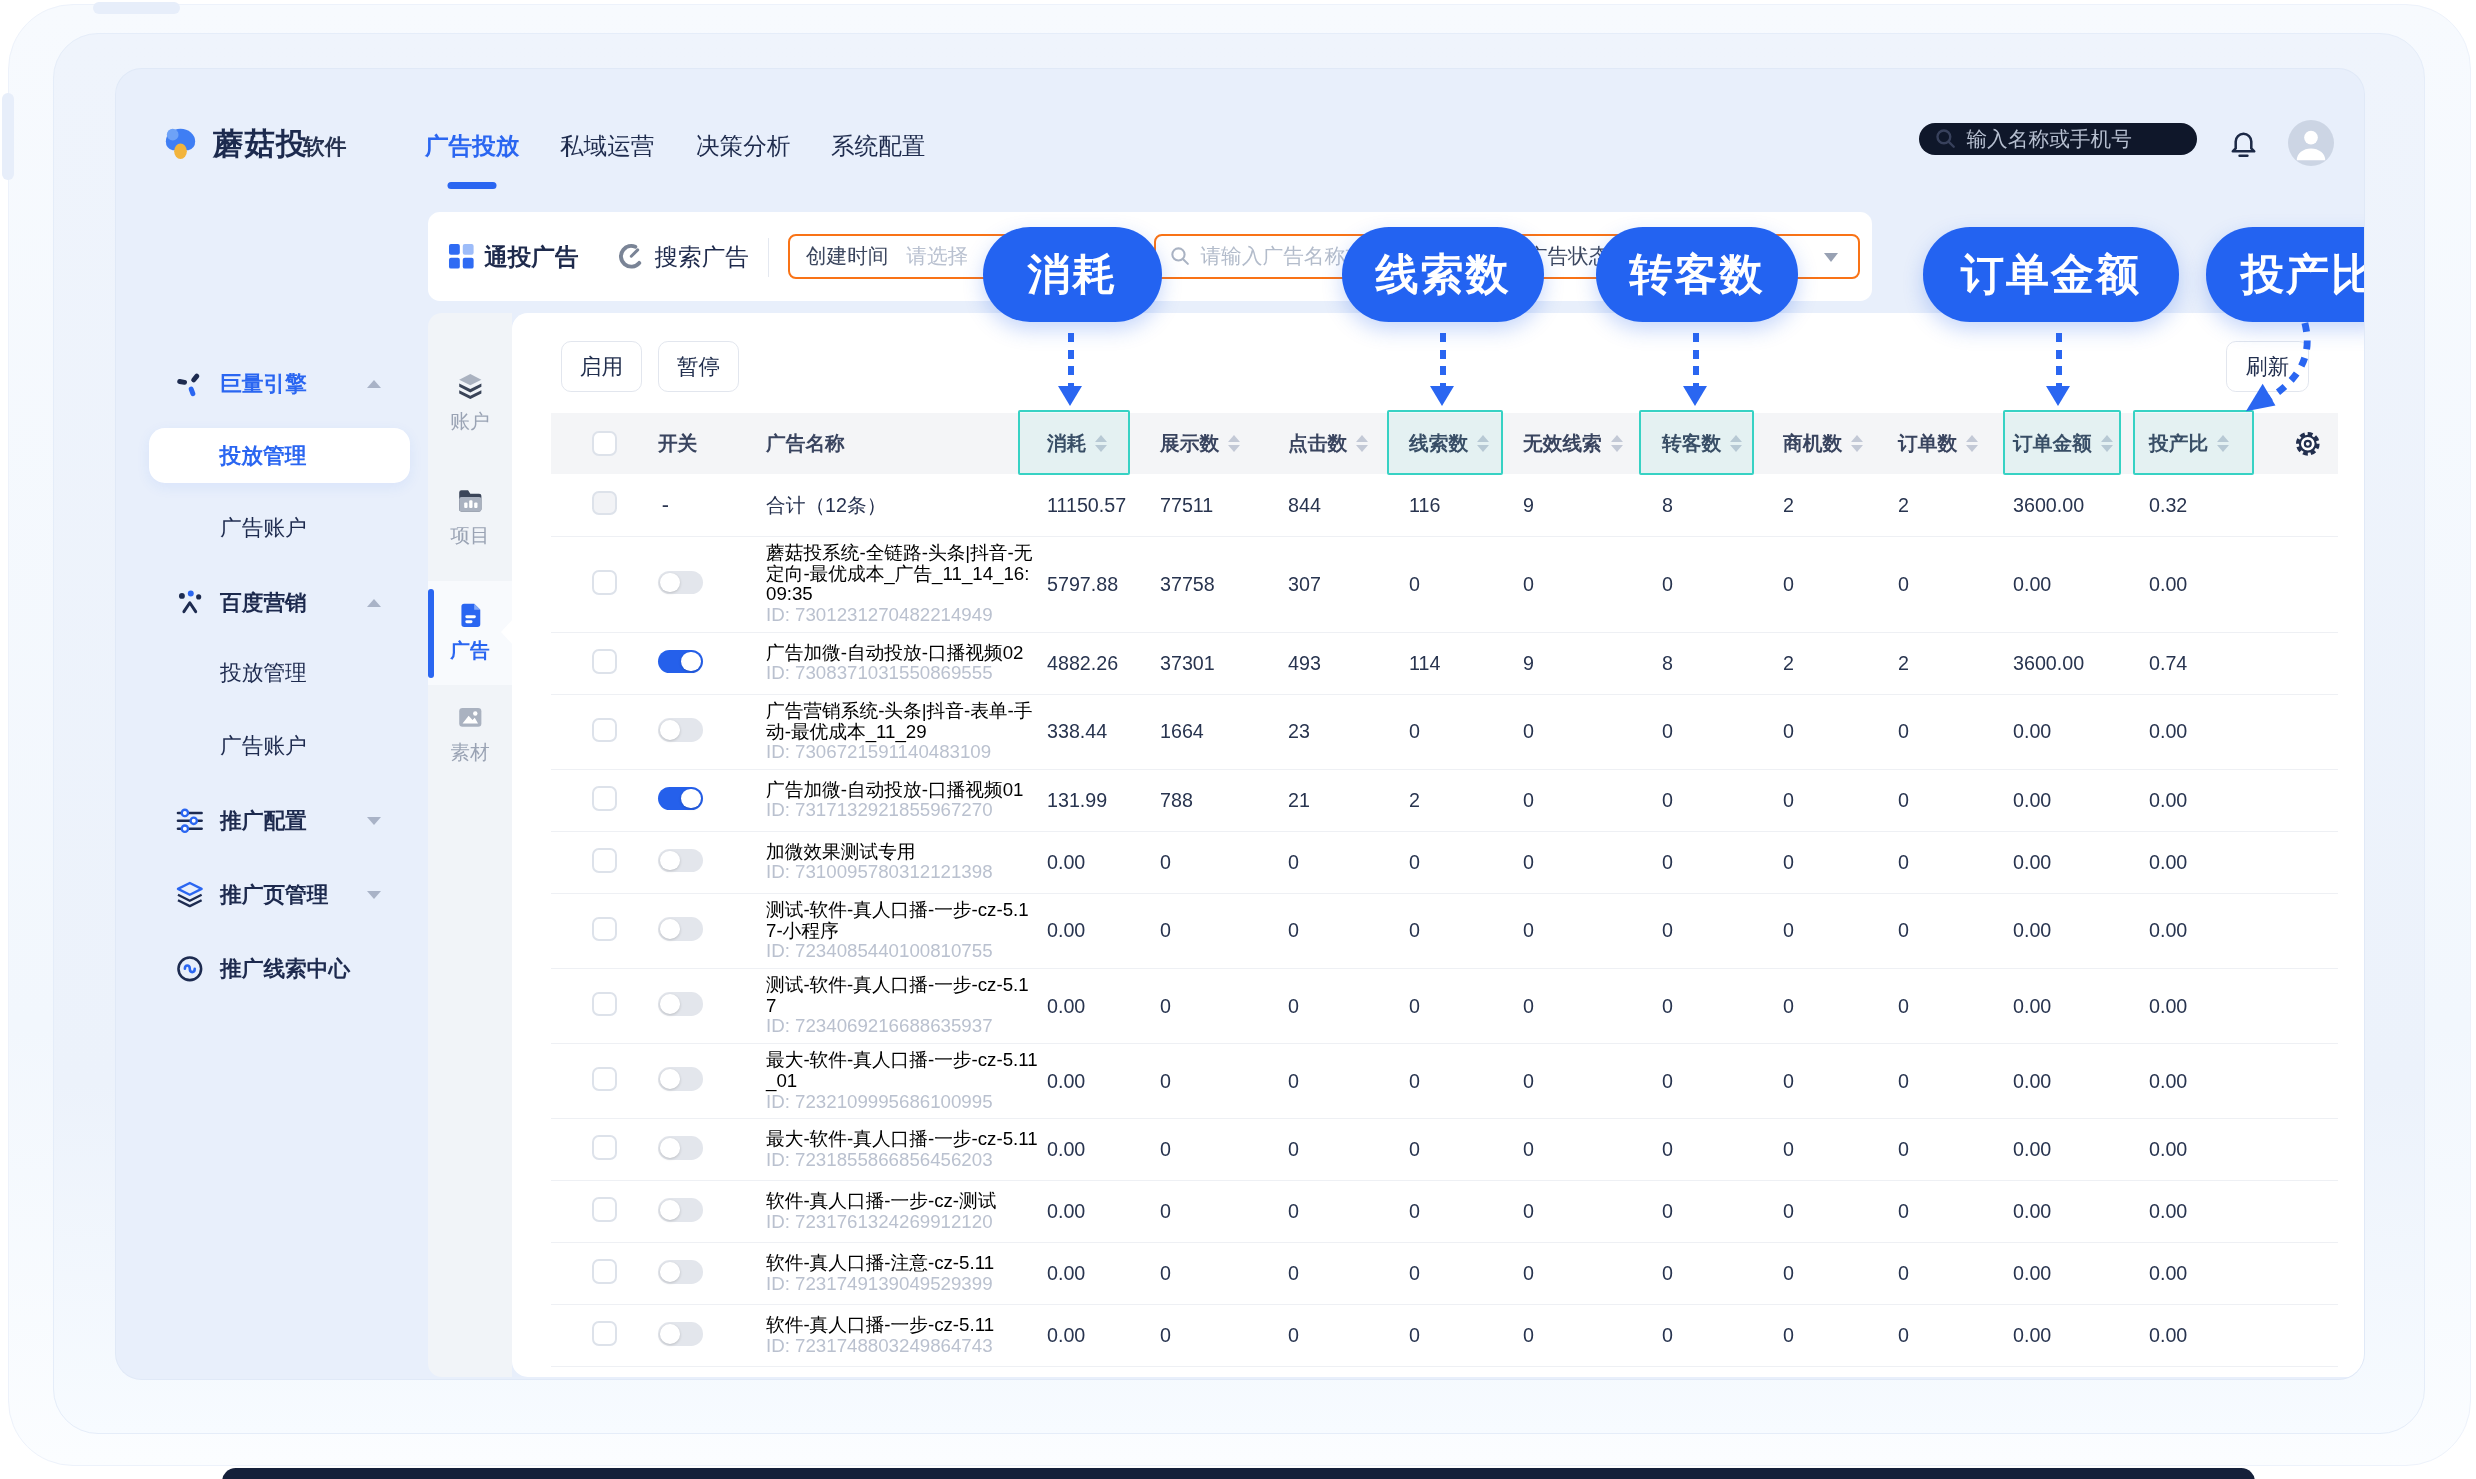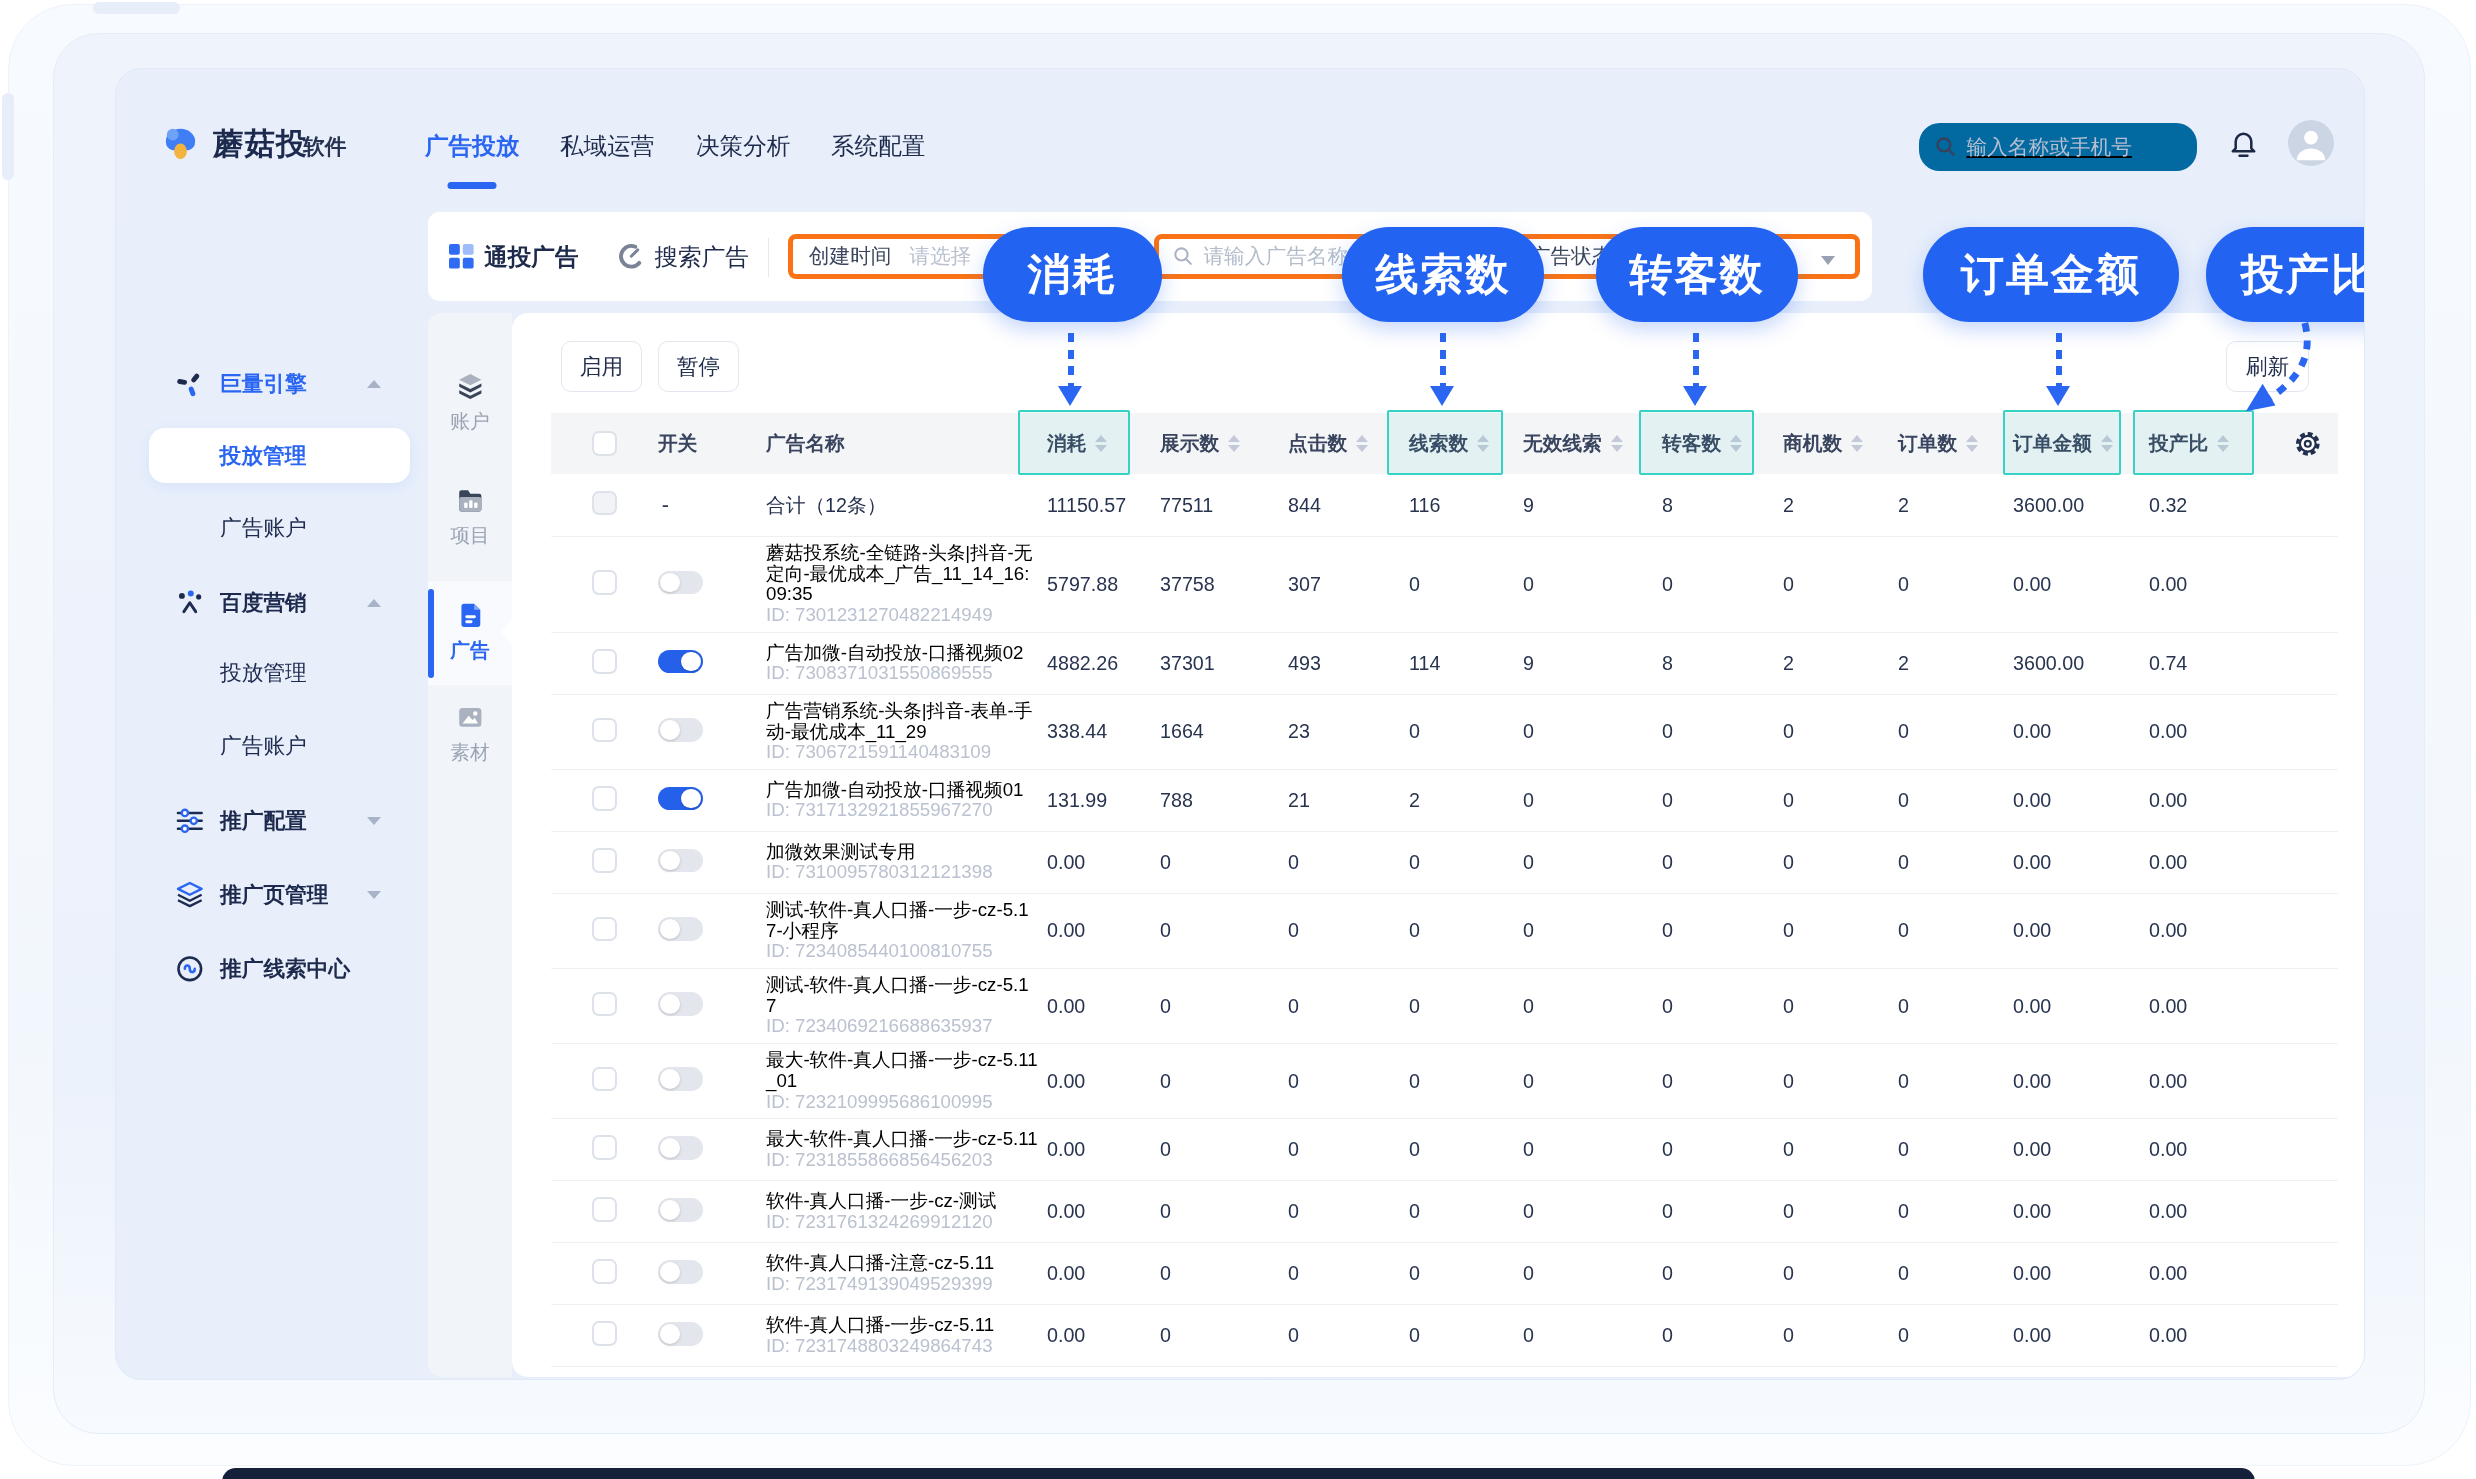--- a/index.html
+++ b/index.html
@@ -17,21 +17,21 @@
 
   
   .appheader{position:absolute;left:0;top:0;width:100%;height:143px;}
   .logo{position:absolute;left:43px;top:51px;width:43px;height:43px;}
   .brand-name{position:absolute;left:97px;top:55px;font-size:30.5px;font-weight:bold;color:#1c2a4e;letter-spacing:1px;}
   .brand-suffix{position:absolute;left:187px;top:63px;font-size:21.7px;font-weight:600;color:#273350;}
   .navitem{position:absolute;top:61px;font-size:23.6px;color:#1e2b4d;font-weight:500;cursor:pointer;}
   .navitem.active{color:#2a66f1;font-weight:bold;}
   .navitem.active::after{content:"";position:absolute;left:50%;transform:translateX(-50%);top:52px;width:49px;height:6.9px;border-radius:3.9px;background:#2a66f1;}
   .n0{left:309px;} .n1{left:444px;} .n2{left:580px;} .n3{left:715px;}
-  .hsearch{position:absolute;left:1803px;top:54px;width:278px;height:48px;border-radius:20.7px;background:#0369a1;display:flex;align-items:center;text-decoration:underline;}
+  .hsearch{position:absolute;left:1803px;top:54px;width:278px;height:32px;border-radius:20.7px;background:#0f172a;display:flex;align-items:center;}
   .hsearch svg{margin-left:15.8px;}
   .hsearch span{margin-left:9.9px;font-size:20.7px;color:#b6bfd0;}
   .bell{position:absolute;left:2108px;top:55px;width:39px;height:39px;}
   .avatar{position:absolute;left:2172px;top:51px;width:46px;height:46px;border-radius:50%;background:#ccd5e4;overflow:hidden;}
 
   
   .sidebar{position:absolute;left:8px;top:143px;width:312px;height:1167px;}
   .si{position:absolute;left:0;width:100%;height:43px;display:flex;align-items:center;}
   .si .ic{position:absolute;left:52px;width:27.6px;height:27.6px;}
   .si .lb{position:absolute;left:96px;font-size:21.7px;color:#1d2a4e;font-weight:600;}
@@ -45,21 +45,21 @@
     box-shadow:0 3.9px 13.8px rgba(42,102,241,0.08);display:flex;align-items:center;}
   .active-pill span{margin-left:71px;font-size:21.7px;color:#2a66f1;font-weight:bold;}
 
   
   .filterbar{position:absolute;left:312px;top:143px;width:1444px;height:89px;background:#fff;border-radius:11.8px;}
   .ftab{position:absolute;top:0;height:89px;display:flex;align-items:center;cursor:pointer;}
   .ftab .txt{font-size:23.6px;color:#1e2a4c;margin-left:9.9px;}
   .ftab.main .txt{font-weight:bold;}
   .ft0{left:19.7px;} .ft1{left:190px;}
   .fdivider{position:absolute;left:340px;top:25.6px;width:1px;height:39px;background:#e4e8f0;}
-  .fbox{position:absolute;top:21.7px;height:45px;border:5px solid #f97316;border-radius:7.9px;background:#fff;display:flex;align-items:center;box-sizing:border-box;}
+  .fbox{position:absolute;top:21.7px;height:45px;border:2px solid #f97316;border-radius:7.9px;background:#fff;display:flex;align-items:center;box-sizing:border-box;}
   .fdate{left:360px;width:345px;}
   .fdate .k{margin-left:15.8px;font-size:20.7px;color:#3c475f;}
   .fdate .p{margin-left:17.7px;font-size:20.7px;color:#b9c1d0;}
   .fsearch{left:726px;width:335px;}
   .fsearch span{margin-left:9.9px;font-size:20.7px;color:#b3bccb;white-space:nowrap;overflow:hidden;}
   .fsearch svg{margin-left:13.8px;flex:none;}
   .fselect{left:1079px;width:353px;}
   .fselect .k{margin-left:17.7px;font-size:20.7px;color:#3c475f;}
   .fselect .car{position:absolute;right:19.7px;top:17.7px;width:0;height:0;border-left:7.9px solid transparent;border-right:7.9px solid transparent;border-top:9.9px solid #98a1b3;}
 

